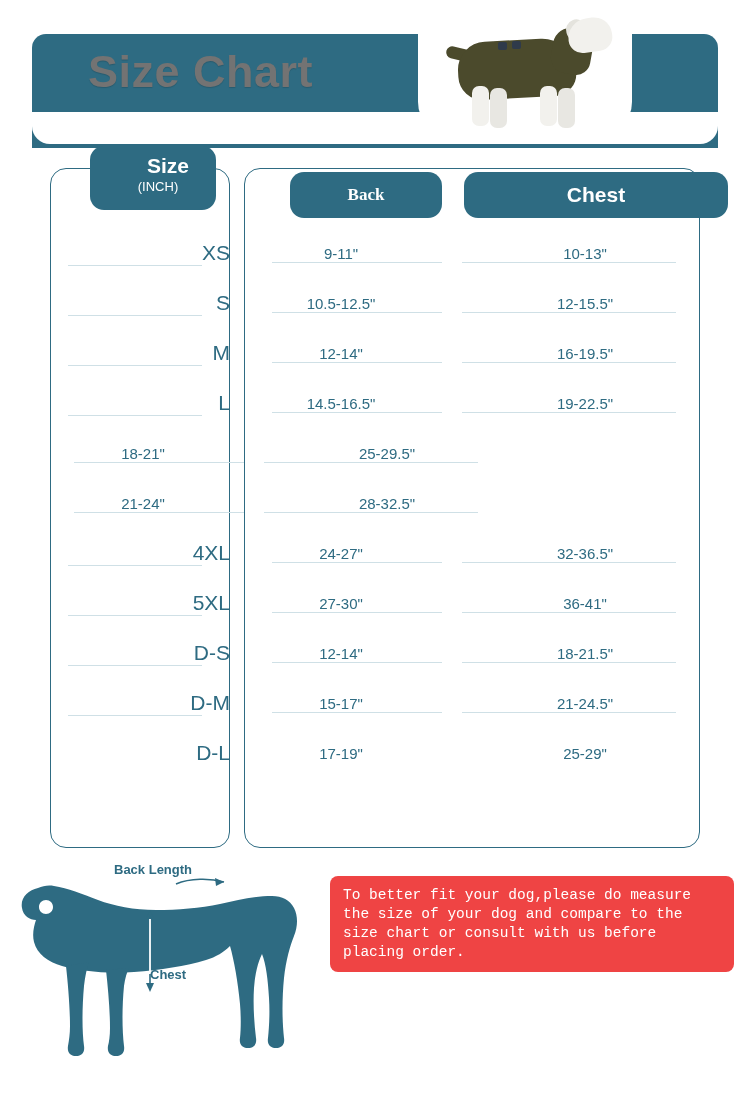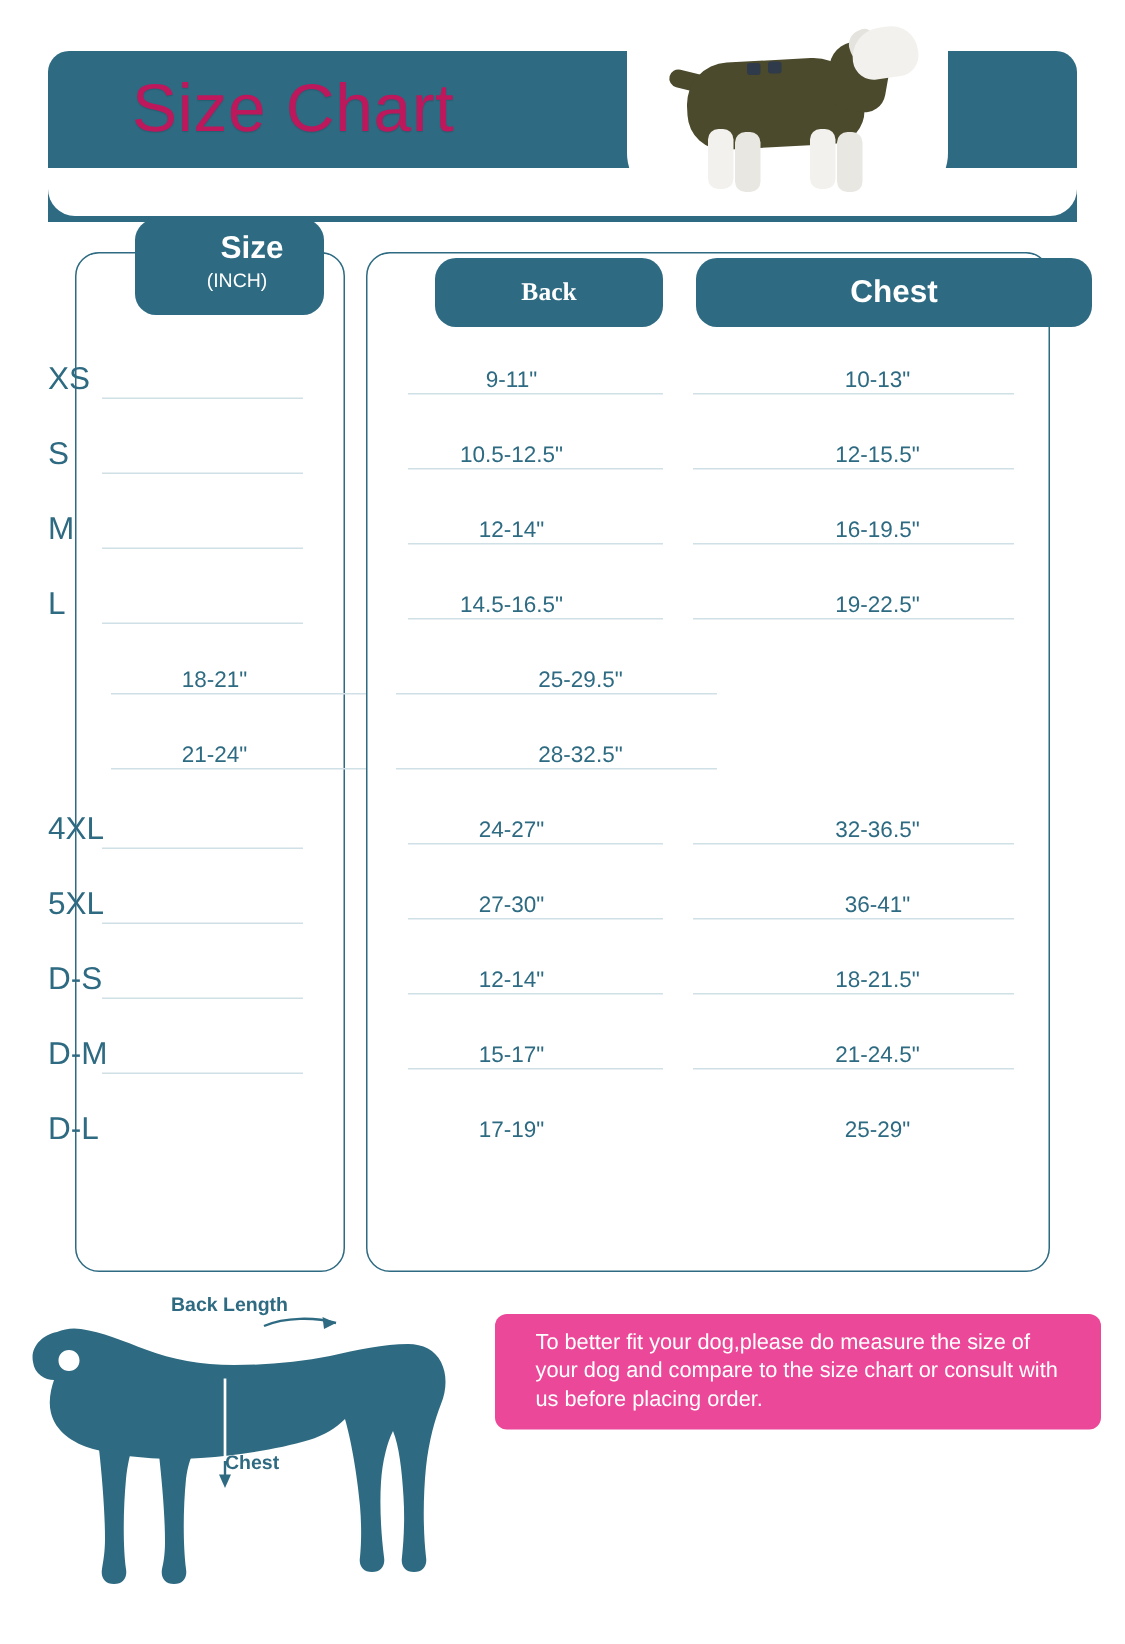--- a/index.html
+++ b/index.html
@@ -47,22 +47,22 @@
     width: 686px;
     height: 32px;
     background: #ffffff;
     border-radius: 0 0 18px 18px;
   }
   .header-title {
     position: absolute;
     left: 88px;
     top: 46px;
     font-size: 45px;
-    font-weight: normal;
-    color: #be185d;
+    font-weight: bold;
+    color: #737373;
     letter-spacing: 0.5px;
     text-shadow: 0 1px 1px rgba(0,0,0,0.15);
   }
   
   .dog-pocket {
     position: absolute;
     left: 418px;
     top: 12px;
     width: 214px;
     height: 124px;
@@ -233,21 +233,21 @@
     top: 88px;
     width: 686px;
   }
   .row {
     display: flex;
     height: 50px;
     align-items: center;
   }
   .row .c-size {
     width: 198px;
-    text-align: left;
+    text-align: right;
     font-size: 21px;
     position: relative;
   }
   .row .c-back {
     width: 222px;
     text-align: center;
     font-size: 15px;
     position: relative;
   }
   .row .c-chest {
@@ -311,27 +311,28 @@
   .lbl-back { left: 114px; top: 10px; }
   .lbl-chest { left: 150px; top: 115px; }
 
   .notes {
     position: absolute;
     left: 330px;
     top: 24px;
     width: 404px;
   }
   .note {
-    background: #ec4899;
+    background: #ef4444;
     color: #ffffff;
     border-radius: 8px;
-    padding: 10px 27px;
+    padding: 10px 13px;
     font-size: 14.5px;
     line-height: 19px;
     margin-bottom: 10px;
+    font-family: Liberation Mono, monospace;
   }
 </style>
 </head>
 <body>
 
 <div class="header">
   <div class="header-band"></div>
   <div class="header-inner-notch"></div>
   <div class="header-title">Size Chart</div>
 

